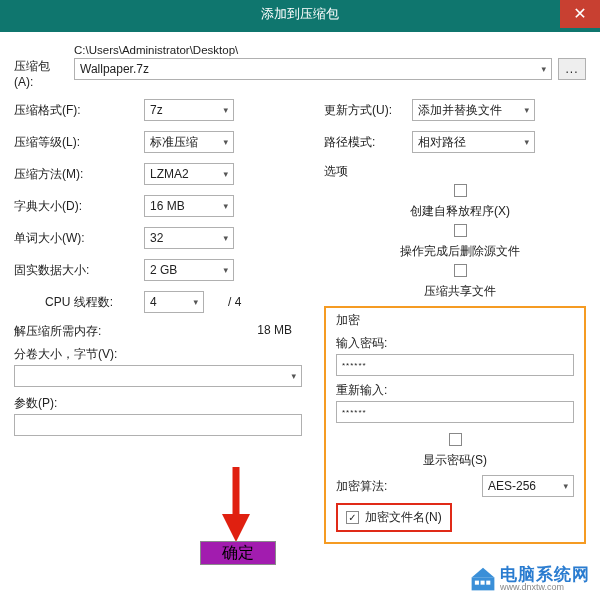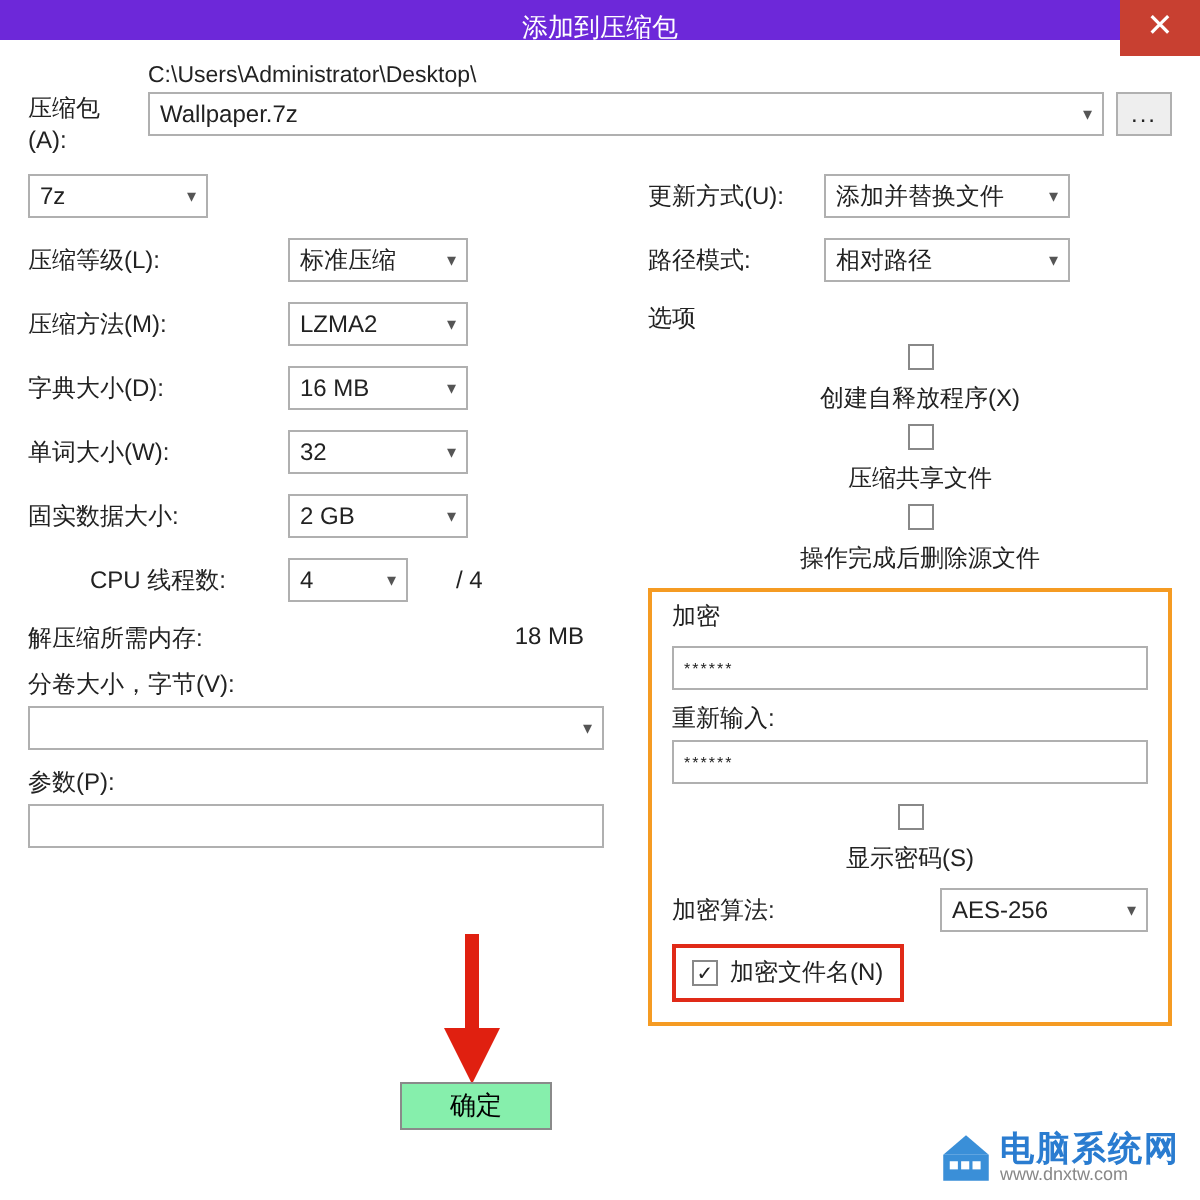--- a/index.html
+++ b/index.html
@@ -1,18 +1,18 @@
 <!DOCTYPE html>
 <html><head>
 <meta charset="utf-8">
 <style>
 * { box-sizing: border-box; margin: 0; padding: 0; font-family: "Microsoft YaHei", SimSun, sans-serif; }
 body { width: 600px; height: 600px; background: #fff; position: relative; overflow: hidden; }
 
-.titlebar { height: 20px; background: #6d28d9; color: #fff; text-align: center; line-height: 28px; font-size: 13px; position: relative; }
+.titlebar { height: 32px; background: #0f766e; color: #fff; text-align: center; line-height: 28px; font-size: 13px; position: relative; }
 .close-btn { position: absolute; right: 0; top: 0; width: 40px; height: 28px; background: #c84031; color: #fff; display: flex; align-items: center; justify-content: center; font-size: 16px; cursor: pointer; }
 
 .content { padding: 12px 14px 0 14px; font-size: 12px; color: #222; }
 
 .archive-row { display: flex; align-items: flex-start; gap: 8px; margin-bottom: 10px; }
 .archive-row .lbl { width: 52px; padding-top: 14px; }
 .archive-row .path-wrap { flex: 1; }
 .path-text { font-size: 11.5px; color: #222; margin-bottom: 2px; }
 .archive-input-row { display: flex; gap: 6px; }
 .archive-input { flex: 1; height: 22px; border: 1px solid #b0b0b0; padding: 0 5px; font-size: 12px; background: #fff; display: flex; align-items: center; justify-content: space-between; }
@@ -46,27 +46,27 @@
 .chkbox { width: 13px; height: 13px; border: 1px solid #888; background: #fff; display: flex; align-items: center; justify-content: center; font-size: 10px; color: #222; }
 .chkbox.checked::after { content: "✓"; }
 
 .enc-box { border: 2px solid #f59b23; padding: 4px 10px 10px; margin-top: 6px; }
 .enc-title { font-size: 12px; margin-bottom: 6px; }
 .enc-lbl { font-size: 12px; margin: 4px 0 2px; }
 .pwd-input { width: 100%; height: 22px; border: 1px solid #b0b0b0; background: #fff; padding: 0 5px; font-size: 12px; display: flex; align-items: center; }
 .pwd-dots { letter-spacing: 1px; font-size: 8px; color: #222; }
 
 .alg-row { display: flex; align-items: center; justify-content: space-between; margin-top: 6px; gap: 20px; }
-.alg-row .select { width: 104px; }
+.alg-row .select { width: 92px; }
 
 .enc-name-box { border: 2px solid #e02a18; display: inline-flex; align-items: center; gap: 6px; padding: 4px 8px; margin-top: 6px; }
 
 .arrow-svg { position: absolute; left: 216px; top: 462px; pointer-events: none; }
 
-.ok-btn { position: absolute; left: 200px; top: 541px; width: 76px; height: 24px; border: 1px solid #8a8a8a; background: #86efac; font-size: 13px; display: flex; align-items: center; justify-content: center; cursor: pointer; }
+.ok-btn { position: absolute; left: 200px; top: 541px; width: 76px; height: 24px; border: 1px solid #8a8a8a; background: #a21caf; font-size: 16px; display: flex; align-items: center; justify-content: center; cursor: pointer; }
 
 .watermark { position: absolute; right: 10px; bottom: 8px; display: flex; align-items: center; gap: 4px; }
 .wm-icon { width: 26px; height: 26px; }
 .wm-text { display: flex; flex-direction: column; line-height: 1; }
 .wm-cn { font-size: 17px; color: #2a7cd0; font-weight: 600; letter-spacing: 1px; }
 .wm-url { font-size: 9px; color: #888; }
 </style>
 </head>
 <body>
 
@@ -93,20 +93,21 @@
         </div>
       </div>
     </div>
   </div>
 
   <div class="cols">
 
     <div class="left">
 
       <div class="frow">
+        <div class="flbl">压缩格式(F):</div>
         <div class="select">
           <span>7z</span>
           <span class="chev">▾</span>
         </div>
       </div>
 
       <div class="frow">
         <div class="flbl">压缩等级(L):</div>
         <div class="select">
           <span>标准压缩</span>
@@ -193,31 +194,32 @@
       </div>
 
       <div class="opt-section">
         <div class="opt-title">选项</div>
         <div class="chk-row">
           <div class="chkbox"></div>
           <span>创建自释放程序(X)</span>
         </div>
         <div class="chk-row">
           <div class="chkbox"></div>
+          <span>操作完成后删除源文件</span>
+        </div>
+        <div class="chk-row">
+          <div class="chkbox"></div>
           <span>压缩共享文件</span>
-        </div>
-        <div class="chk-row">
-          <div class="chkbox"></div>
-          <span>操作完成后删除源文件</span>
         </div>
       </div>
 
       <div class="enc-box">
         <div class="enc-title">加密</div>
 
+        <div class="enc-lbl">输入密码:</div>
         <div class="pwd-input">
           <span class="pwd-dots">******</span>
         </div>
 
         <div class="enc-lbl" style="margin-top:6px">重新输入:</div>
         <div class="pwd-input">
           <span class="pwd-dots">******</span>
         </div>
 
         <div class="chk-row" style="margin-left:0;margin-top:10px">

